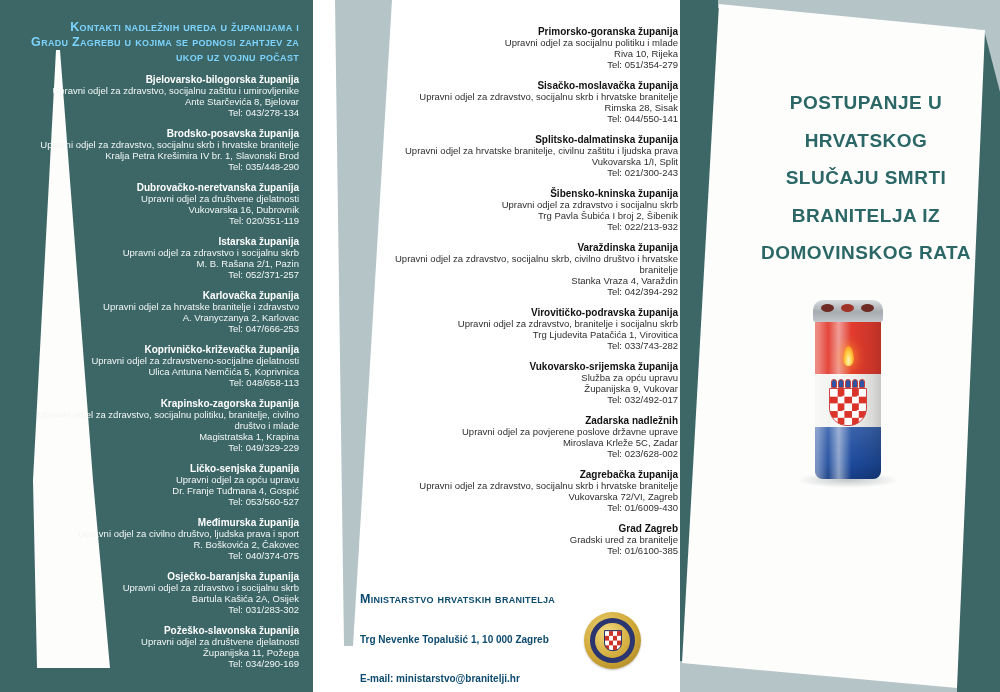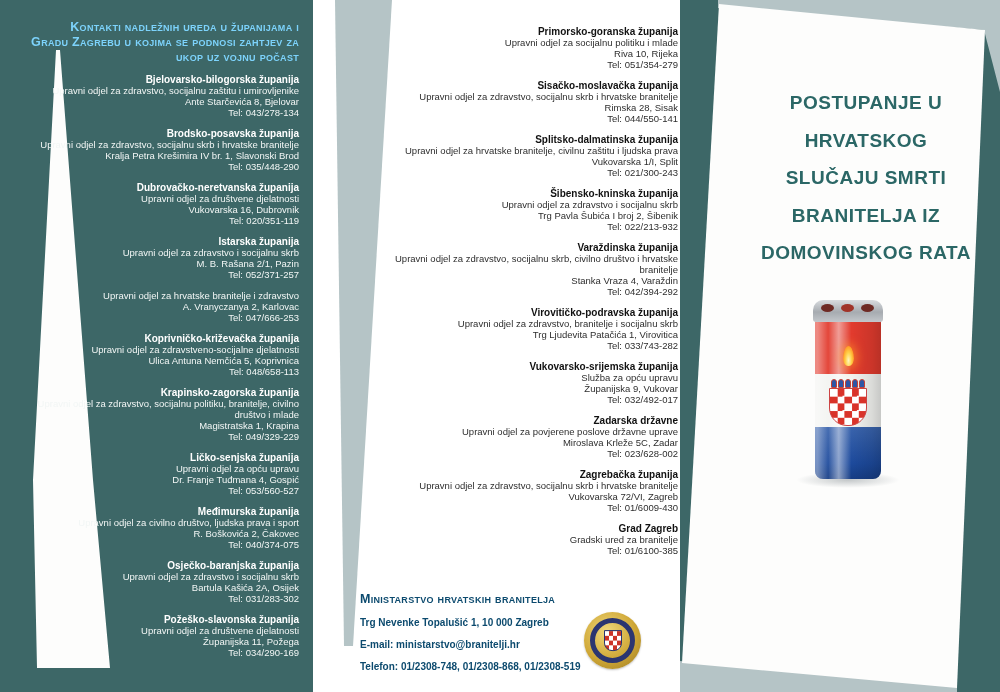--- a/index.html
+++ b/index.html
@@ -29,21 +29,21 @@
   }
   
   .mid-content{position:absolute; left:392px; top:26px; width:286px; color:#2a2a2a;}
   .mid-content .county-name{color:#111111; font-size:10px;}
   .mid-content .entry{margin-bottom:10px;text-align:right;}
   .mid-content .entry .line{color:#2e2e2e;}
   .ministry{position:absolute; left:360px; top:592px; width:300px; color:#0c4a6e;}
   .ministry-name{
     font-variant:small-caps; font-weight:bold; font-size:12.5px; letter-spacing:.3px; line-height:14px;
   }
-  .ministry-line{font-size:10px; font-weight:bold; margin-top:11px; line-height:11px;}
+  .ministry-line{font-size:10px; font-weight:bold; margin-top:28px; line-height:11px;}
   
   .seal{position:absolute; left:584px; top:612px; width:57px; height:57px; border-radius:50%;
     background:radial-gradient(circle at 40% 35%, #f0d87c 0%, #cfa736 55%, #9a7a22 100%);
     box-shadow:0 1px 2px rgba(0,0,0,.25);}
   .seal-ring{position:absolute; inset:6px; border-radius:50%; border:5px solid #2b3570;}
   .seal-shield{position:absolute; left:50%; top:50%; width:16px; height:19px; transform:translate(-50%,-52%);
     background:conic-gradient(#cc3327 25%, #ffffff 0 50%, #cc3327 0 75%, #ffffff 0) 0 0 / 8px 9.5px;
     border:1px solid #2b3570; border-radius:0 0 8px 8px;}
   
   .right-panel{position:absolute; left:680px; top:0; width:320px; height:692px; background:#3d6767;}
@@ -126,20 +126,21 @@
   <div class="entry">
     <div class="county-name">Istarska županija</div>
     <div class="entry-lines">
               <div class="line">Upravni odjel za zdravstvo i socijalnu skrb</div>
               <div class="line">M. B. Rašana 2/1, Pazin</div>
               <div class="line">Tel: 052/371-257</div>
             </div>
   </div>
 
   <div class="entry">
+    <div class="county-name">Karlovačka županija</div>
     <div class="entry-lines">
               <div class="line">Upravni odjel za hrvatske branitelje i zdravstvo</div>
               <div class="line">A. Vranyczanya 2, Karlovac</div>
               <div class="line">Tel: 047/666-253</div>
             </div>
   </div>
 
   <div class="entry">
     <div class="county-name">Koprivničko-križevačka županija</div>
     <div class="entry-lines">
@@ -258,21 +259,21 @@
   <div class="entry">
     <div class="county-name">Vukovarsko-srijemska županija</div>
     <div class="entry-lines">
             <div class="line">Služba za opću upravu</div>
             <div class="line">Županijska 9, Vukovar</div>
             <div class="line">Tel: 032/492-017</div>
           </div>
   </div>
 
   <div class="entry">
-    <div class="county-name">Zadarska državne</div>
+    <div class="county-name">Zadarska nadležnih</div>
     <div class="entry-lines">
             <div class="line">Upravni odjel za povjerene poslove državne uprave</div>
             <div class="line">Miroslava Krleže 5C, Zadar</div>
             <div class="line">Tel: 023/628-002</div>
           </div>
   </div>
 
   <div class="entry">
     <div class="county-name">Zagrebačka županija</div>
     <div class="entry-lines">

